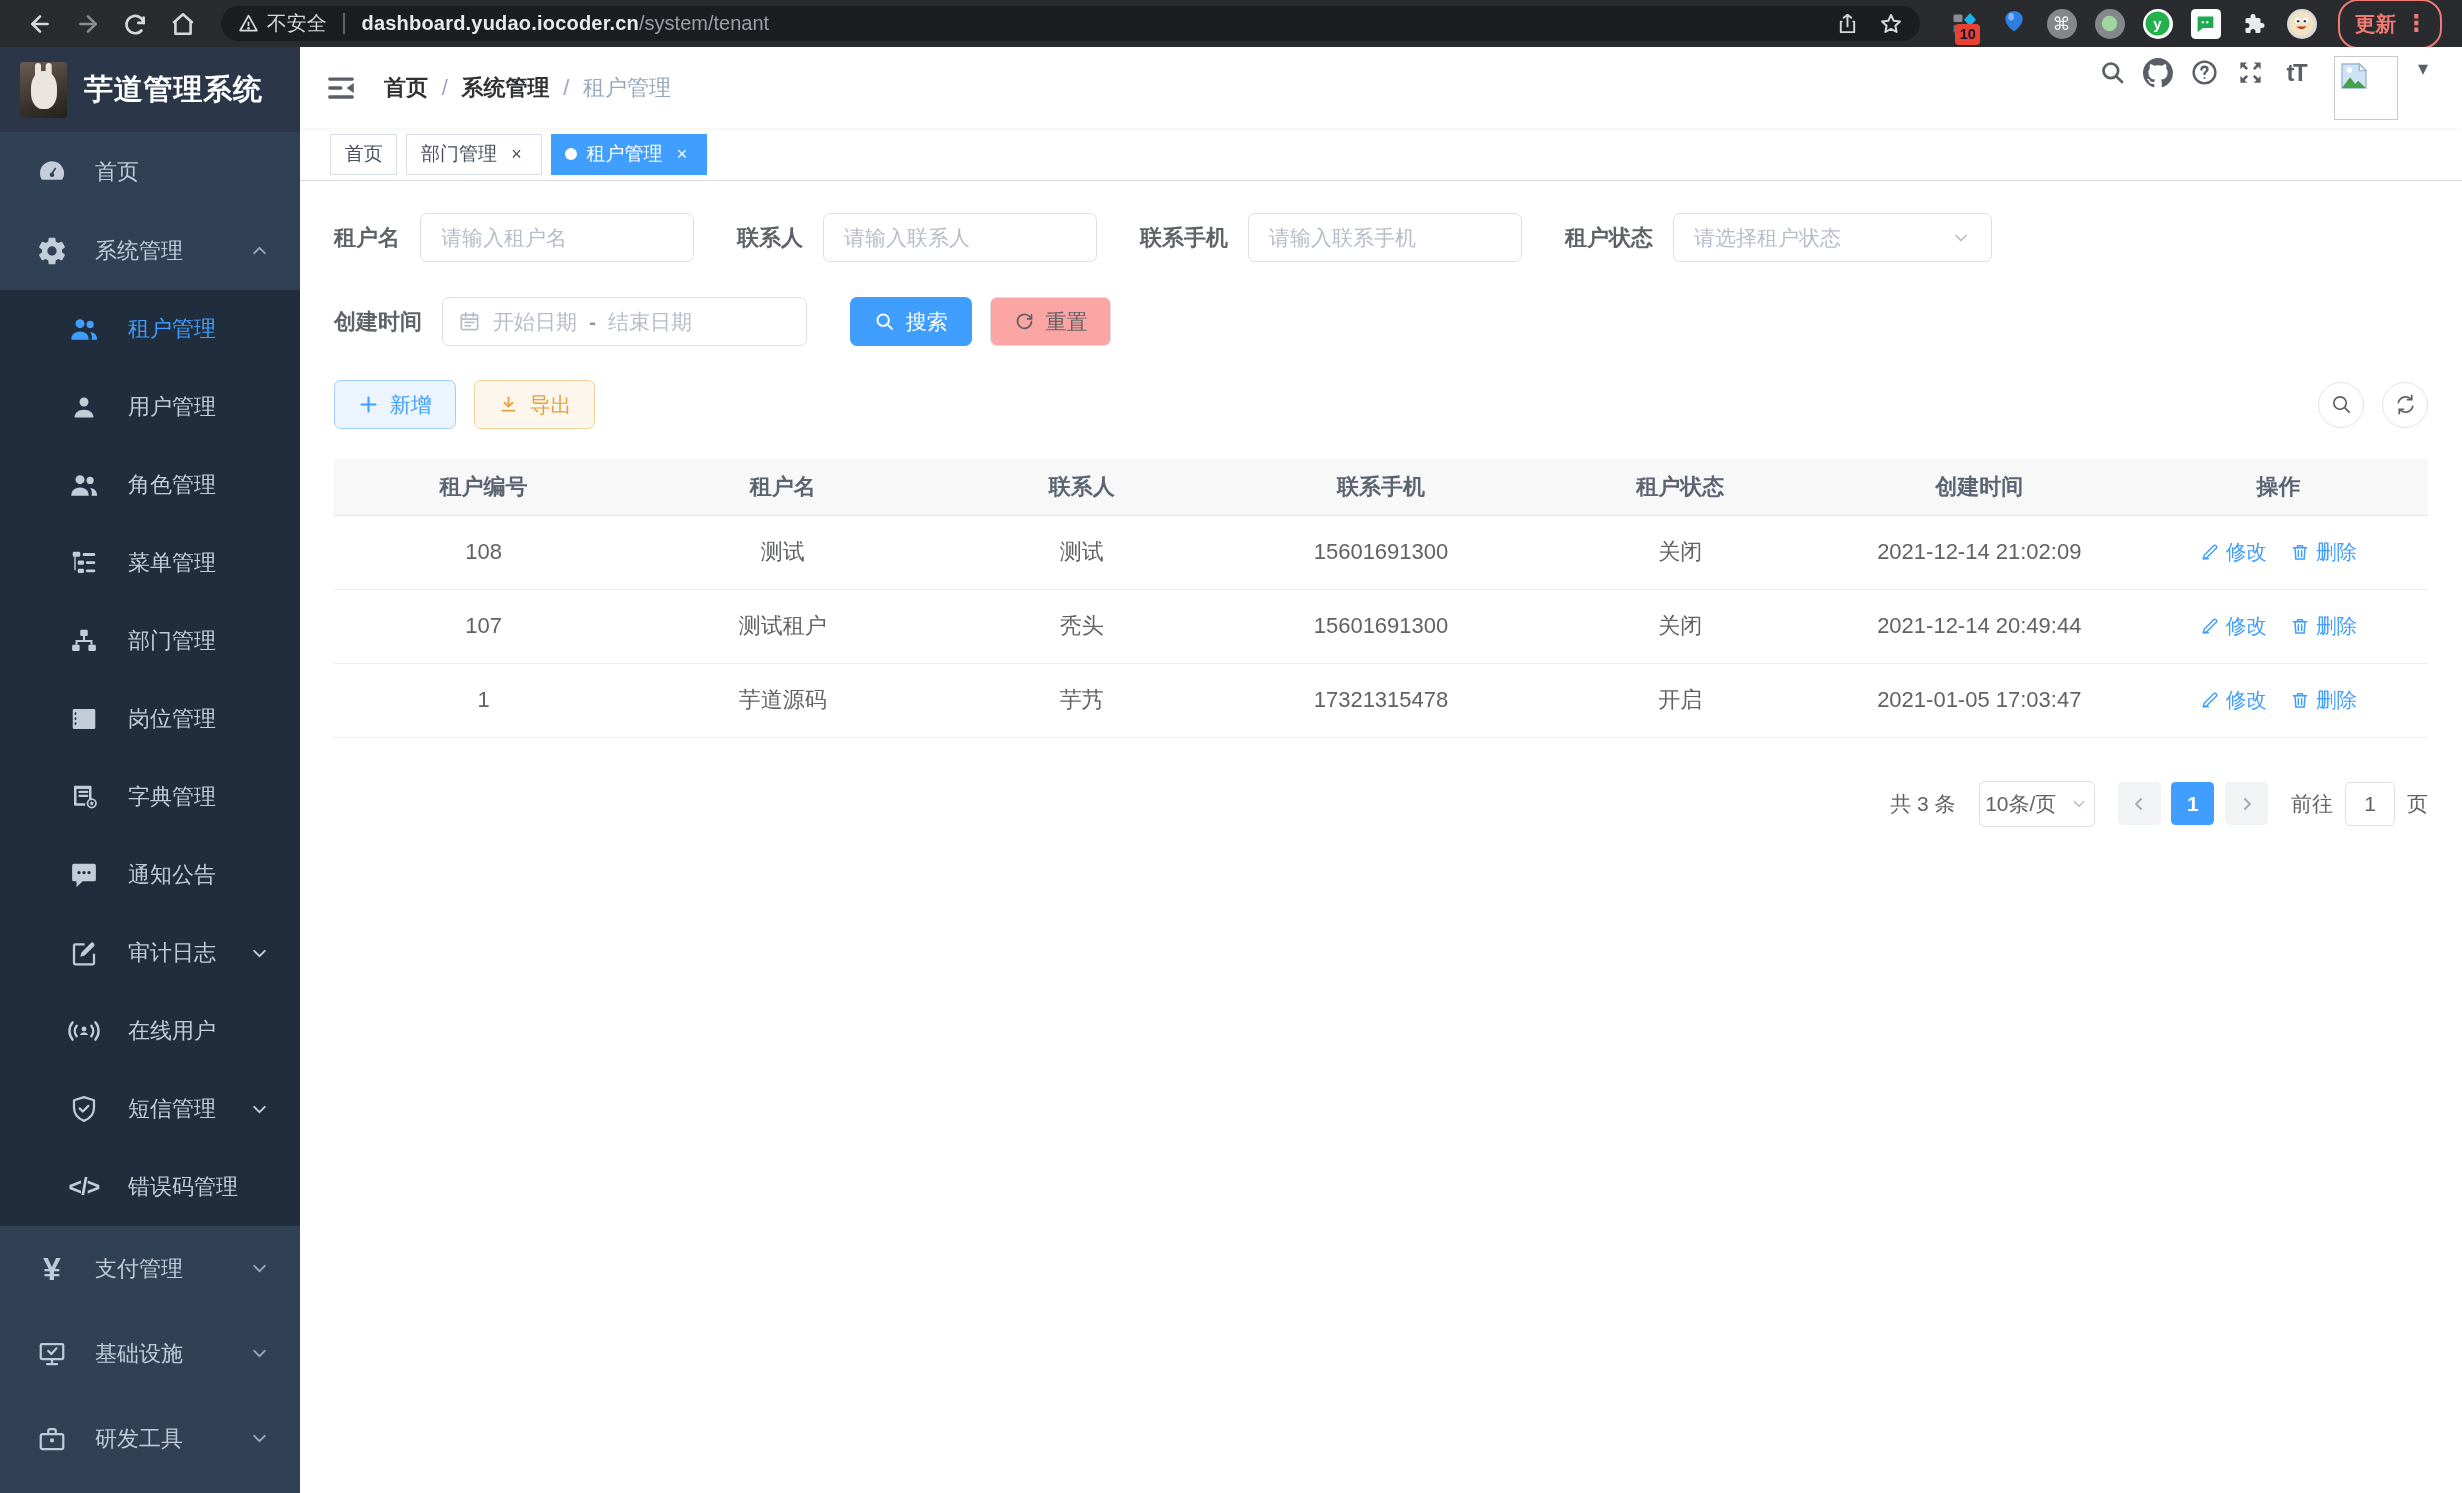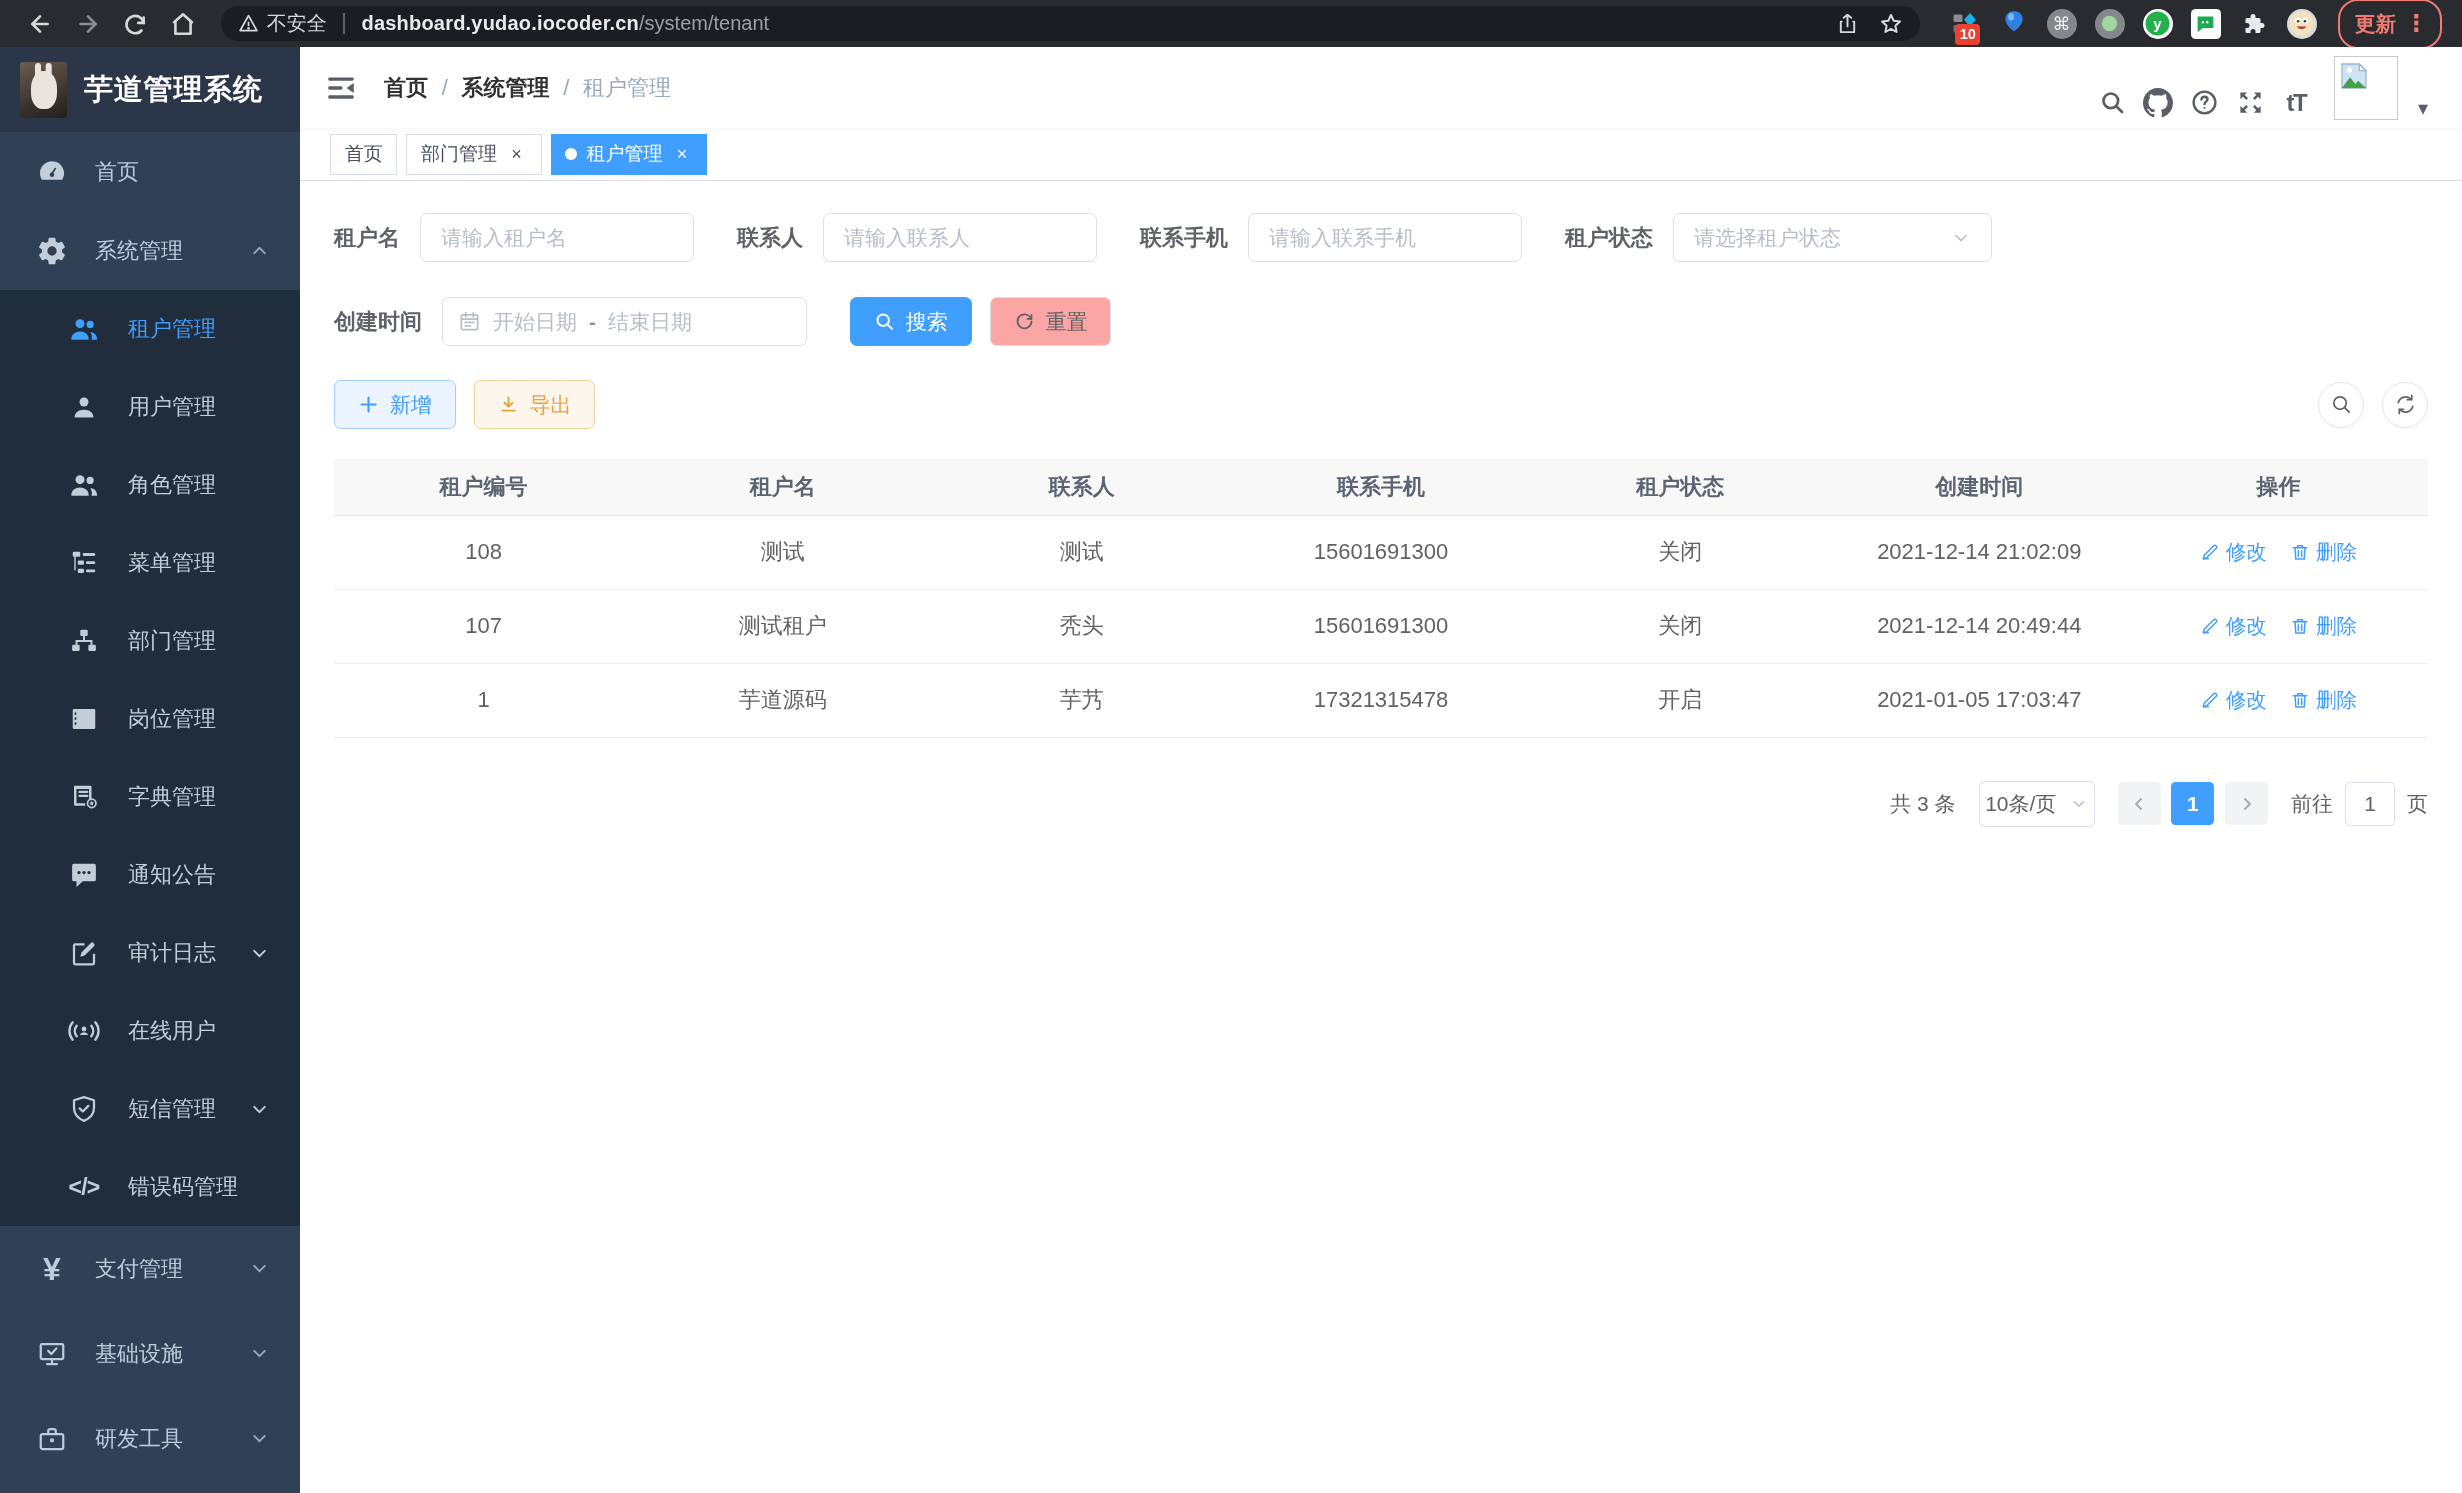--- a/index.html
+++ b/index.html
@@ -15,21 +15,21 @@
   .url-pill { flex:1; height:35px; margin:0 10.7px; background:#1c1d20; border-radius:18px;
     display:flex; align-items:center; padding:0 17px; color:#e8eaed; font-size:20px; gap:10.7px; }
   .url-pill .sec { display:flex; align-items:center; gap:7.6px; color:#d5d7da; }
   .url-divider { width:1.5px; height:21px; background:#5f6368; margin:0 6px; }
   .url-host { color:#e8eaed; font-weight:600; letter-spacing:0.2px; }
   .url-path { color:#9aa0a6; }
   .pill-right { margin-left:auto; display:flex; align-items:center; gap:20px; color:#d5d7da; }
   .ext-strip { display:flex; align-items:center; gap:18px; margin-left:12px; }
   .ext { width:30px; height:30px; border-radius:50%; display:flex; align-items:center;
     justify-content:center; position:relative; font-size:18px; flex:0 0 auto; cursor:pointer; }
-  .ext .badge { position:absolute; bottom:-6px; left:4.6px; background:#e94235; color:#ffffff;
+  .ext .badge { position:absolute; bottom:-6px; left:4.6px; background:#e94235; color:#0f172a;
     font-size:14.5px; line-height:1; padding:3px 4.6px; border-radius:3.8px; font-weight:700; }
   .update-pill { margin-left:13.7px; border:2.3px solid #f07b72; color:#f07b72; border-radius:20px;
     height:50px; display:flex; align-items:center; padding:0 12px 0 15px; gap:9px;
     font-size:20.6px; font-weight:600; cursor:pointer; }
 
   
   .app { display:flex; height:1447px; }
   .sidebar { width:300px; background:#304156; flex:0 0 auto; display:flex; flex-direction:column; }
   .logo-bar { height:85px; background:#2b3649; display:flex; align-items:center; padding:0 20px; gap:17px; }
   .logo-img { width:47px; height:56px; border-radius:3px; background:linear-gradient(160deg,#6b5d52 0%,#3c352f 60%,#23201c 100%);
@@ -58,21 +58,21 @@
 
   
   .main { flex:1; display:flex; flex-direction:column; background:#fff; min-width:0; }
   .hdr { height:81px; display:flex; align-items:center; padding:0 34px 0 24px;
     box-shadow:0 1.5px 4.6px rgba(0,0,0,.04); position:relative; z-index:3; }
   .hamburger { width:34px; height:34px; color:#5a5e66; cursor:pointer; margin-right:26px; }
   .crumbs { display:flex; align-items:center; gap:13.7px; font-size:22px; }
   .crumb { color:#303133; font-weight:700; cursor:pointer; }
   .crumb-sep { color:#97a8be; font-weight:400; }
   .crumb.current { color:#97a8be; font-weight:400; cursor:default; }
-  .hdr-right { margin-left:auto; display:flex; align-items:flex-end; gap:12px; color:#5a5e66; }
+  .hdr-right { margin-left:auto; display:flex; align-items:flex-start; gap:12px; color:#5a5e66; }
   .hdr-ic { width:34px; height:34px; display:flex; align-items:center; justify-content:center; cursor:pointer; }
   .size-ic { font-size:24px; font-weight:700; color:#5a5e66; letter-spacing:-1.5px; }
   .avatar-box { width:64px; height:64px; border:1.5px solid #c9c9c9; background:#fff;
     display:flex; align-items:flex-start; padding:3px; margin-left:9px; cursor:pointer; }
   .caret { color:#5a5e66; font-size:20px; margin-left:7.6px; cursor:pointer; }
 
   .tabbar { height:53px; border-bottom:1.5px solid #d8dce5; display:flex; align-items:center;
     padding:0 30px; gap:9px; background:#fff; position:relative; z-index:2; }
   .tab { height:41px; border:1.5px solid #d8dce5; background:#fff; color:#495060; font-size:19px;
     display:flex; align-items:center; padding:0 13.7px; gap:9px; cursor:pointer; }

